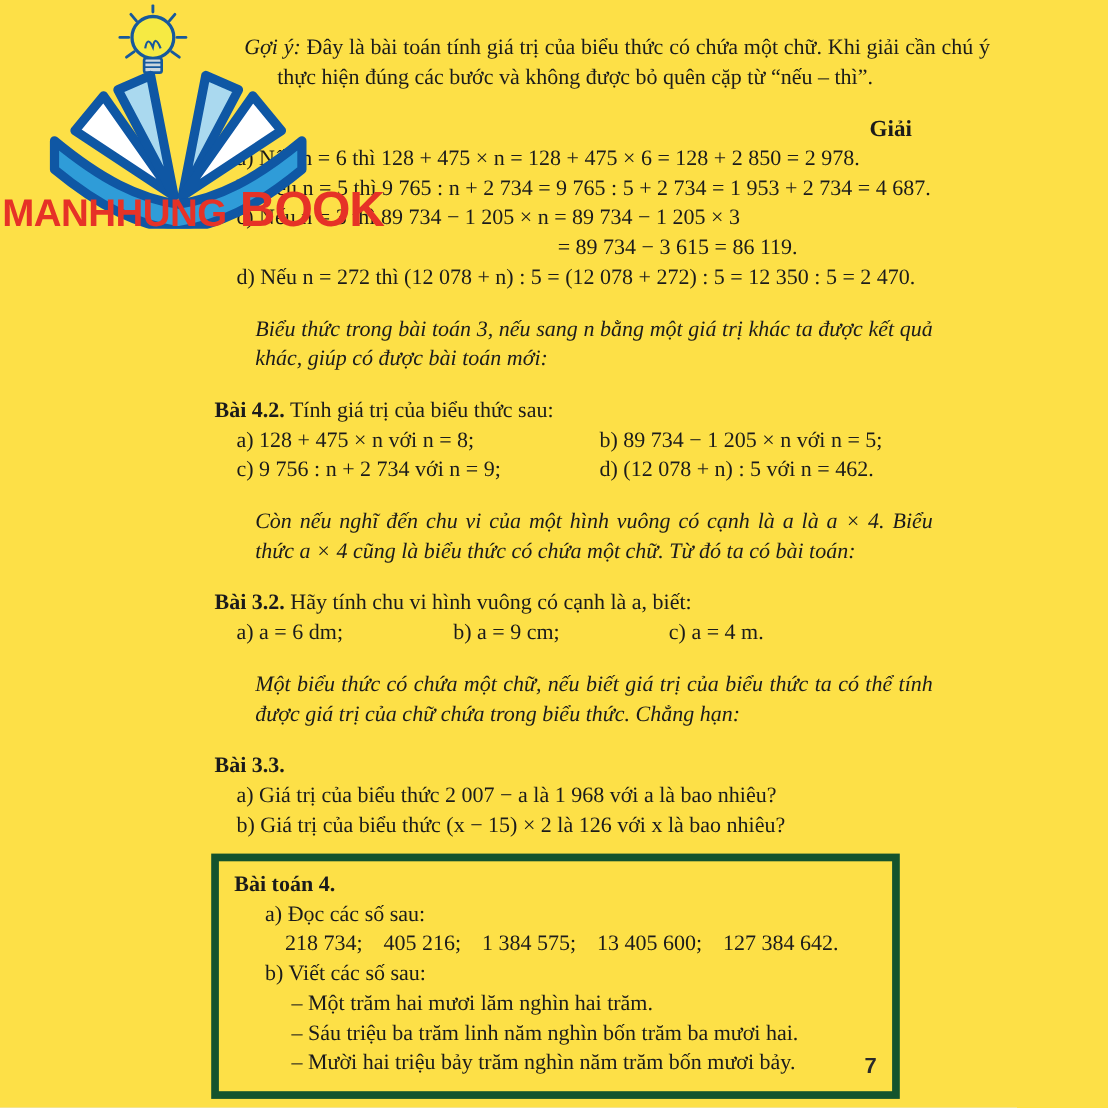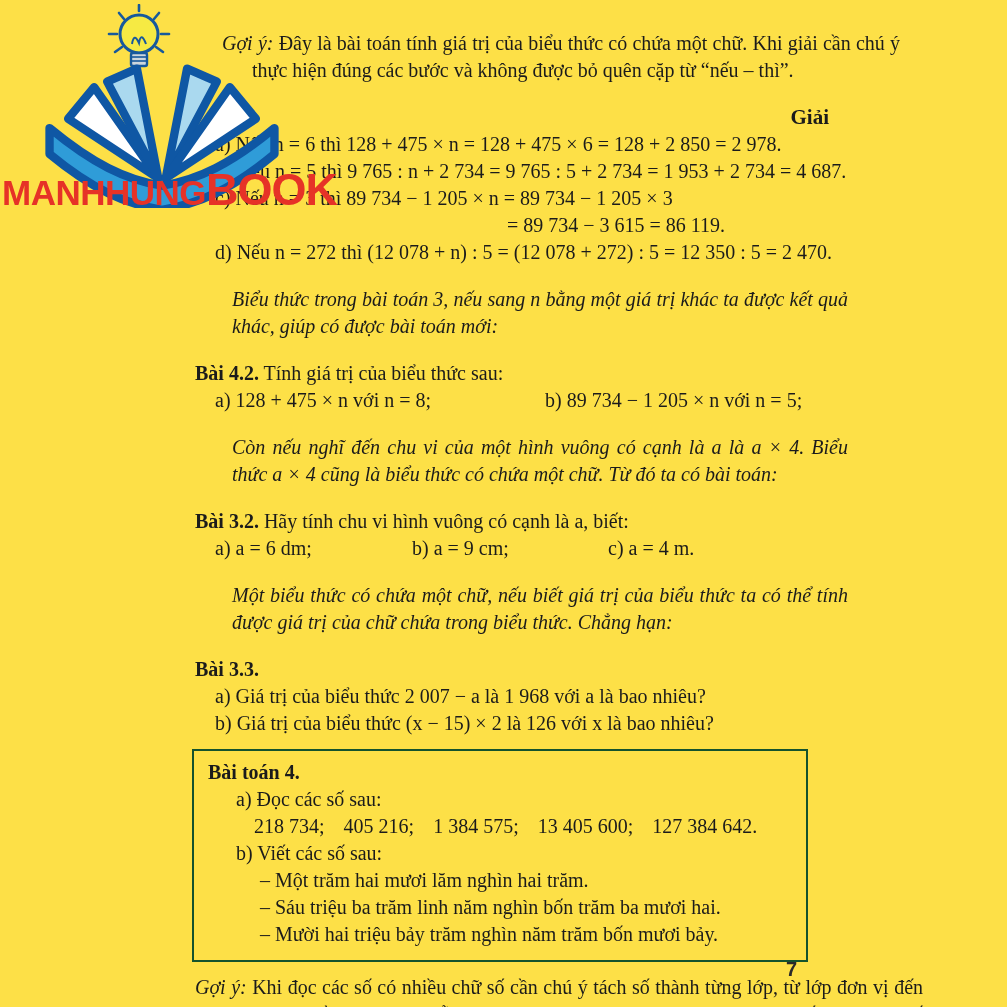--- a/index.html
+++ b/index.html
@@ -18,35 +18,35 @@
   .sol-cont{padding-left:312px;white-space:nowrap;}
   .remark{font-style:italic;margin-left:37px;width:616px;text-align:justify;}
   .exhead{white-space:nowrap;}
   .grid2{display:flex;padding-left:20px;}
   .grid2 .c1{width:330px;flex:none;}
   .grid2 .c2{flex:1;white-space:nowrap;}
   .grid3{display:flex;padding-left:20px;}
   .grid3 .g1{width:197px;flex:none;}
   .grid3 .g2{width:196px;flex:none;}
   .indent{padding-left:20px;white-space:nowrap;}
-  .box{border:2px solid #14532d;width:588px;margin-left:-3px;margin-top:12px;
+  .box{border:7px solid #14532d;width:588px;margin-left:-3px;margin-top:12px;
        padding:8px 10px 12px 14px;line-height:27px;}
   .box .ind1{padding-left:28px;}
   .box .nums{display:flex;gap:19px;padding-left:46px;white-space:nowrap;}
   .box .dash{padding-left:52px;white-space:nowrap;}
   .hint2{padding-left:40px;text-indent:-40px;text-align:justify;width:688px;margin-top:12px;}
   .pagenum{position:absolute;left:786px;top:956px;font-weight:bold;font-size:20px;
            font-family:"Liberation Sans","DejaVu Sans",sans-serif;color:#2a2a2a;}
   
   .wm{position:absolute;left:0;top:0;width:310px;height:240px;z-index:6;pointer-events:none;}
   .wm .bulb{position:absolute;left:104px;top:4px;}
   .wm .booksvg{position:absolute;left:28px;top:50px;}
   .wm .brand{position:absolute;left:2px;top:176px;display:flex;align-items:baseline;
              font-family:"Liberation Sans","DejaVu Sans",sans-serif;font-weight:bold;
-             color:#e63227;white-space:nowrap;}
+             color:#e63227;white-space:nowrap;gap:12px;}
   .wm .t1{font-size:35px;letter-spacing:-0.5px;}
   .wm .t2{font-size:45px;letter-spacing:-1px;}
 </style>
 </head>
 <body>
 
 <div class="page">
 
   <div class="col">
 
@@ -59,20 +59,24 @@
     <div class="sol">c) Nếu n = 3 thì 89 734 − 1 205 × n = 89 734 − 1 205 × 3</div>
     <div class="sol-cont">= 89 734 − 3 615 = 86 119.</div>
     <div class="sol">d) Nếu n = 272 thì (12 078 + n) : 5 = (12 078 + 272) : 5 = 12 350 : 5 = 2 470.</div>
 
     <p class="remark">Biểu thức trong bài toán 3, nếu sang n bằng một giá trị khác ta được kết quả khác, giúp có được bài toán mới:</p>
 
     <div class="exhead"><span class="b">Bài 4.2.</span> <span>Tính giá trị của biểu thức sau:</span></div>
     <div class="grid2">
       <span class="c1">a) 128 + 475 × n với n = 8;</span>
       <span class="c2">b) 89 734 − 1 205 × n với n = 5;</span>
+    </div>
+    <div class="grid2">
+      <span class="c1">c) 9 756 : n + 2 734 với n = 9;</span>
+      <span class="c2">d) (12 078 + n) : 5 với n = 462.</span>
     </div>
 
     <p class="remark">Còn nếu nghĩ đến chu vi của một hình vuông có cạnh là a là a × 4. Biểu thức a × 4 cũng là biểu thức có chứa một chữ. Từ đó ta có bài toán:</p>
 
     <div class="exhead"><span class="b">Bài 3.2.</span> <span>Hãy tính chu vi hình vuông có cạnh là a, biết:</span></div>
     <div class="grid3">
       <span class="g1">a) a = 6 dm;</span>
       <span class="g2">b) a = 9 cm;</span>
       <span class="g3">c) a = 4 m.</span>
     </div>

